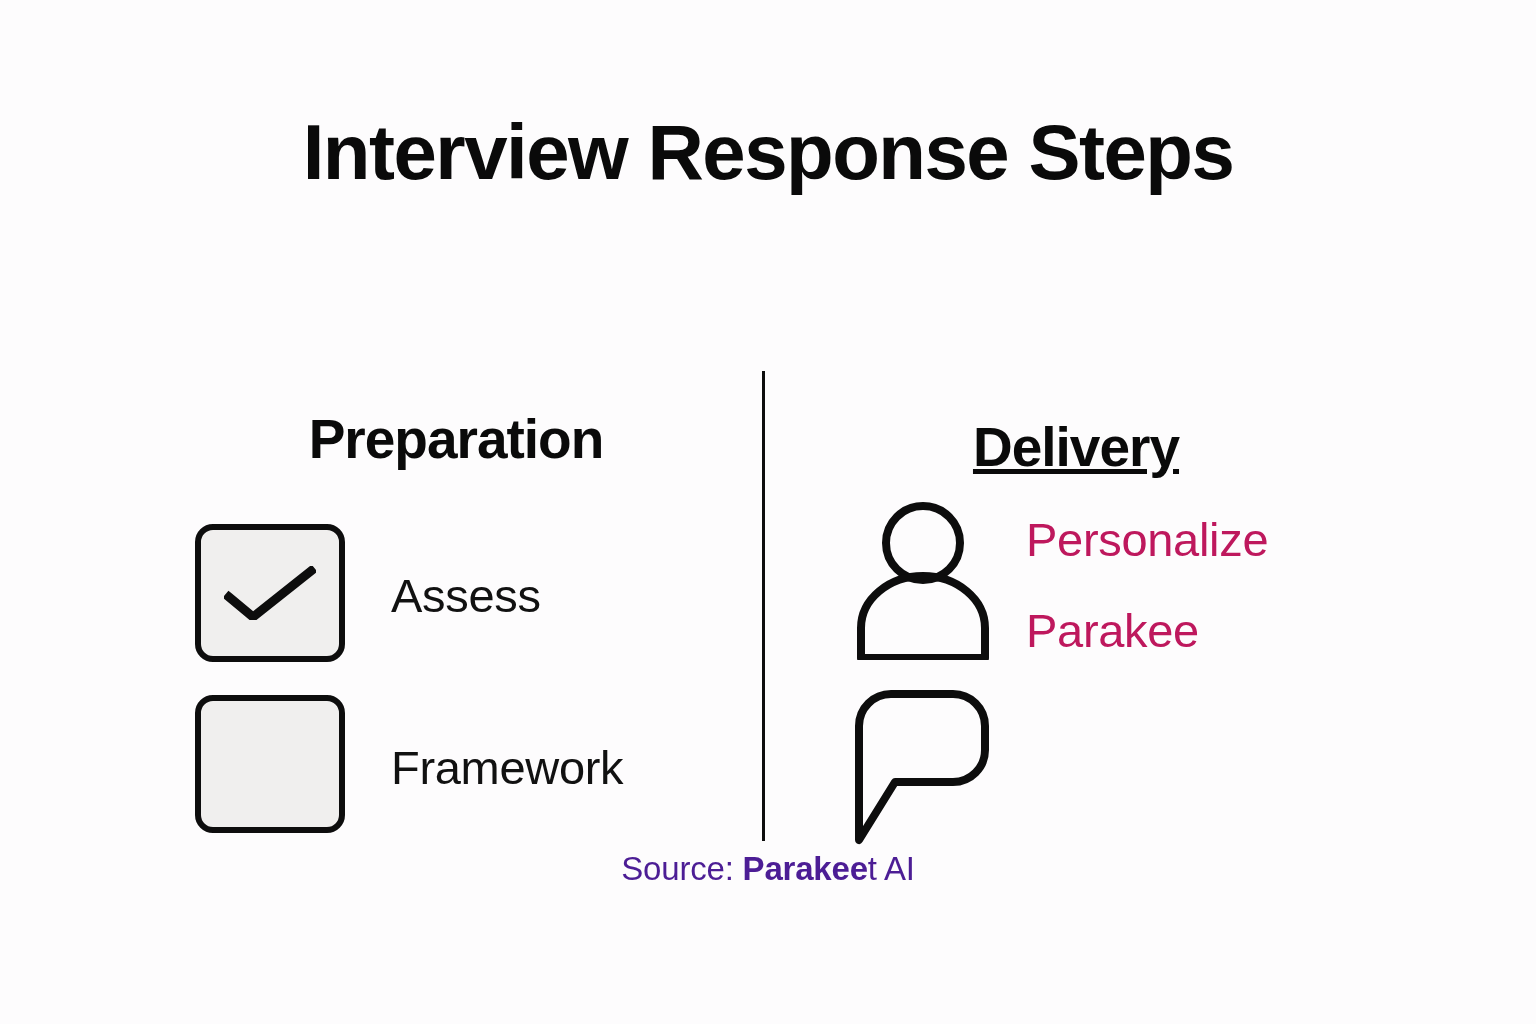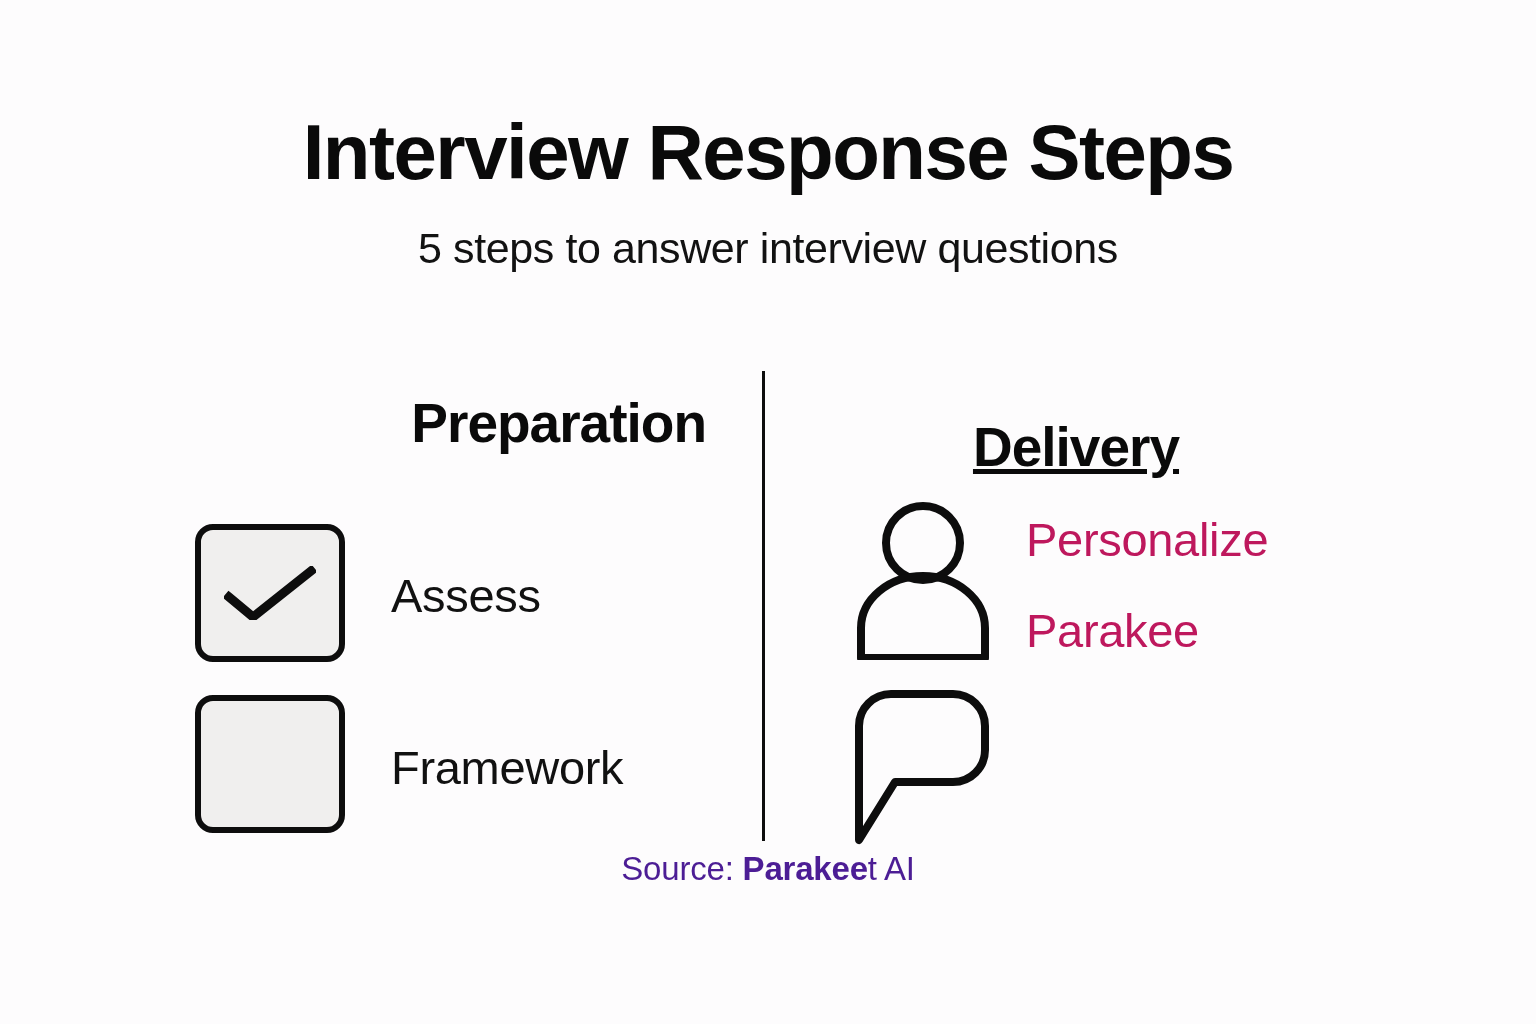--- a/index.html
+++ b/index.html
@@ -63,21 +63,21 @@
   .col-heading {
     position: absolute;
     font-size: 55px;
     font-weight: 700;
     letter-spacing: -1px;
     line-height: 1;
     color: #0a0a0a;
     white-space: nowrap;
     text-align: center;
   }
-  .col-heading.left  { left: 206px;  top: 396px; width: 500px; text-align: right; }
+  .col-heading.left  { left: 206px;  top: 412px; width: 500px; }
   .col-heading.right { left: 826px;  top: 420px; width: 500px; text-decoration: underline; }
 
   
   .check-row {
     position: absolute;
     left: 195px;
     display: flex;
     align-items: center;
   }
   .check-row.row1 { top: 524px; justify-content: space-between; }
@@ -152,21 +152,20 @@
   }
   .source .brand { font-weight: 600; }
 </style>
 </head>
 <body>
 
 <div class="canvas">
 
   <div class="title">Interview Response Steps</div>
 
-  <div class="subtitle">5 steps to answer interview questions</div>
 
   <div class="divider"></div>
 
   <div class="col-heading left">Preparation</div>
 
   <div class="check-row row1">
     <div class="checkbox">
       <svg class="tick" width="92" height="54" viewBox="0 0 92 54">
         <polyline points="5,31 29,51 87,5" fill="none" stroke="#0d0d0d" stroke-width="9" stroke-linecap="square" stroke-linejoin="miter"></polyline>
       </svg>

